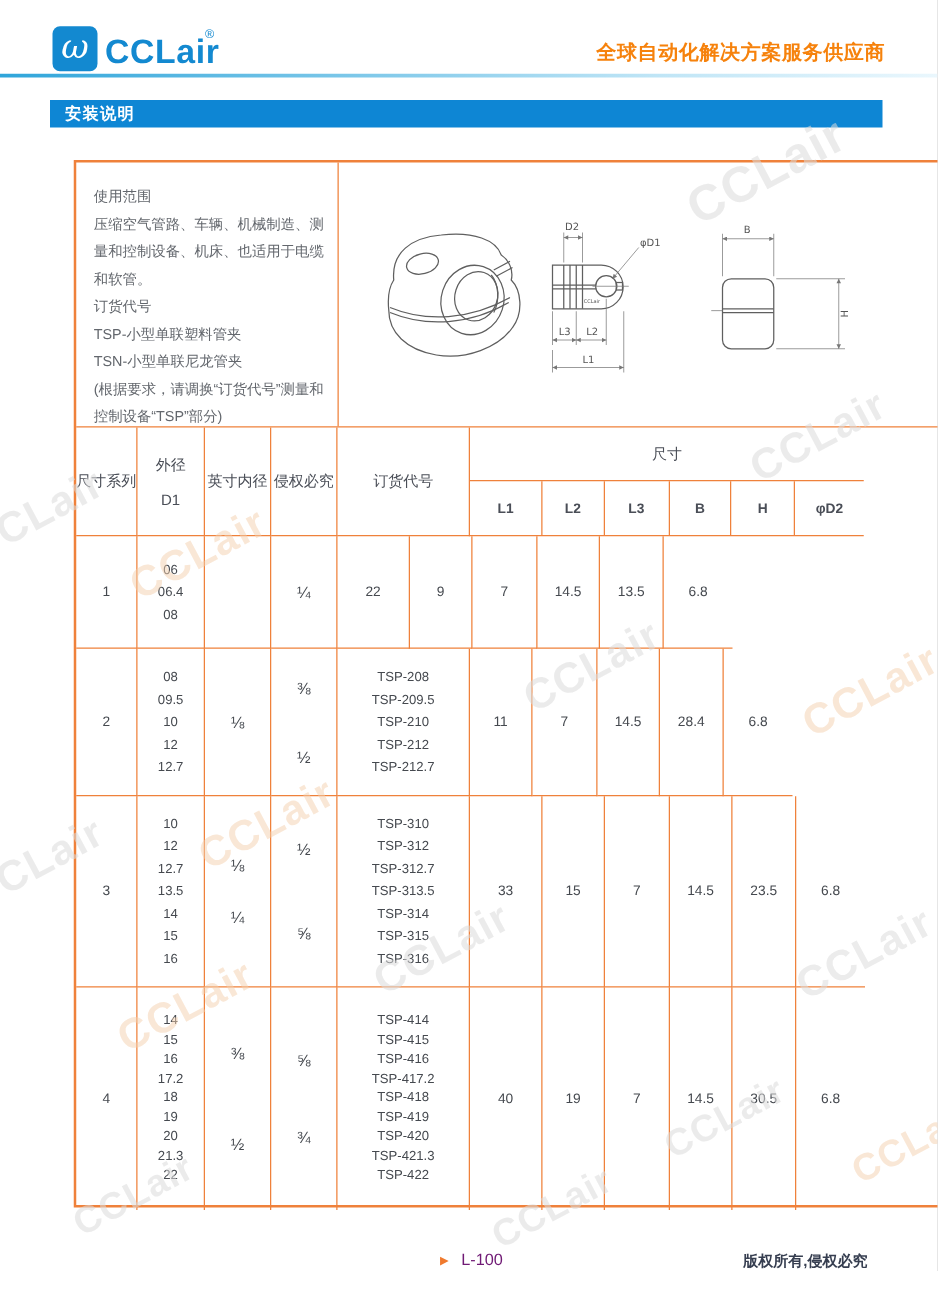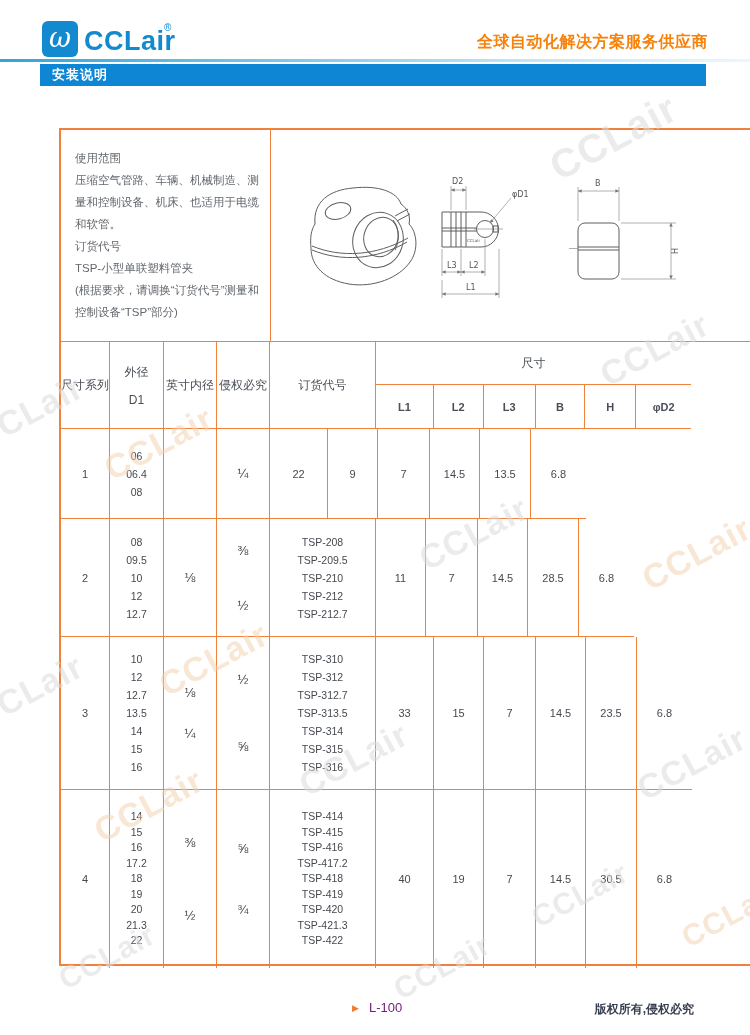--- a/index.html
+++ b/index.html
@@ -11,21 +11,21 @@
   .wm.gray { color:#dcdcdc; opacity:.55; }
   .wm.orange { color:#f4d0ae; opacity:.5; }
 
   
   .hdr { position:absolute; top:0; left:0; width:750px; height:60px; z-index:2; }
   .logo-box { position:absolute; left:42px; top:21px; width:36px; height:36px; background:#1389D0; border-radius:6px; color:#fff; text-align:center; font-size:27px; line-height:34px; font-style:italic; font-family:"DejaVu Serif", serif; }
   .logo-text { position:absolute; left:84px; top:26px; font-size:27px; font-weight:bold; color:#1389D0; letter-spacing:.5px; }
   .logo-reg { position:absolute; left:164px; top:22px; font-size:10px; color:#1389D0; }
   .slogan { position:absolute; right:42px; top:32px; font-size:16px; font-weight:bold; color:#F6820C; letter-spacing:.5px; }
   .grad-line { position:absolute; top:59px; left:0; width:750px; height:3px; background:linear-gradient(to right,#2FA5DA,#BFE5F6 70%,#EAF7FD); }
-  .section-bar { position:absolute; top:64px; left:40px; width:666px; height:22px; background:#0E86D4; color:#fff; font-size:13px; font-weight:bold; line-height:22px; padding-left:12px; letter-spacing:1px; z-index:2; }
+  .section-bar { position:absolute; top:80px; left:40px; width:666px; height:22px; background:#0E86D4; color:#fff; font-size:13px; font-weight:bold; line-height:22px; padding-left:12px; letter-spacing:1px; z-index:2; }
 
   
   .spec-table { position:absolute; left:59px; top:128px; width:704px; height:838px; border:2px solid #EF813B; background:transparent; z-index:2; }
   .top-row { display:flex; height:212px; border-bottom:1px solid #EF813B; }
   .info-cell { width:210px; border-right:1px solid #EF813B; padding:17px 10px 0 14px; font-size:11.5px; color:#63676D; line-height:22px; }
   .drawing-cell { flex:1; position:relative; }
 
   .head-row { display:flex; height:87px; }
   .hcell { border-right:1px solid #EF813B; border-bottom:1px solid #EF813B; display:flex; flex-direction:column; align-items:center; justify-content:center; font-size:12px; color:#4A4E57; text-align:center; }
   .dims-group { width:315px; display:flex; flex-direction:column; border-bottom:1px solid #EF813B; }
@@ -99,20 +99,21 @@
   </div>
 
   <div class="spec-table">
 
     <div class="top-row">
       <div class="info-cell">
         <div>使用范围</div>
         <div>压缩空气管路、车辆、机械制造、测量和控制设备、机床、也适用于电缆和软管。</div>
         <div>订货代号</div>
         <div>TSP-小型单联塑料管夹</div>
+        <div>TSN-小型单联尼龙管夹</div>
         <div>(根据要求，请调换“订货代号”测量和控制设备“TSP”部分)</div>
       </div>
 
       <div class="drawing-cell">
         <svg width="421" height="211" viewBox="0 0 421 211">
           <defs>
             <marker id="ar" markerWidth="8" markerHeight="8" refX="6" refY="3" orient="auto">
               <path d="M0,0 L6,3 L0,6 Z" fill="#777"></path>
             </marker>
             <marker id="al" markerWidth="8" markerHeight="8" refX="0" refY="3" orient="auto">
@@ -252,21 +253,21 @@
               <div>TSP-208</div>
               <div>TSP-209.5</div>
               <div>TSP-210</div>
               <div>TSP-212</div>
               <div>TSP-212.7</div>
             </div>
           </div>
           <div class="cell c6">11</div>
           <div class="cell c7">7</div>
           <div class="cell c8">14.5</div>
-          <div class="cell c9">28.5</div>
+          <div class="cell c9">28.4</div>
           <div class="cell c10">6.8</div>
         </div>
         <div class="trow r2">
           <div class="cell c0">3</div>
           <div class="cell c1">
             <div class="list">
               <div>10</div>
               <div>12</div>
               <div>12.7</div>
               <div>13.5</div>

